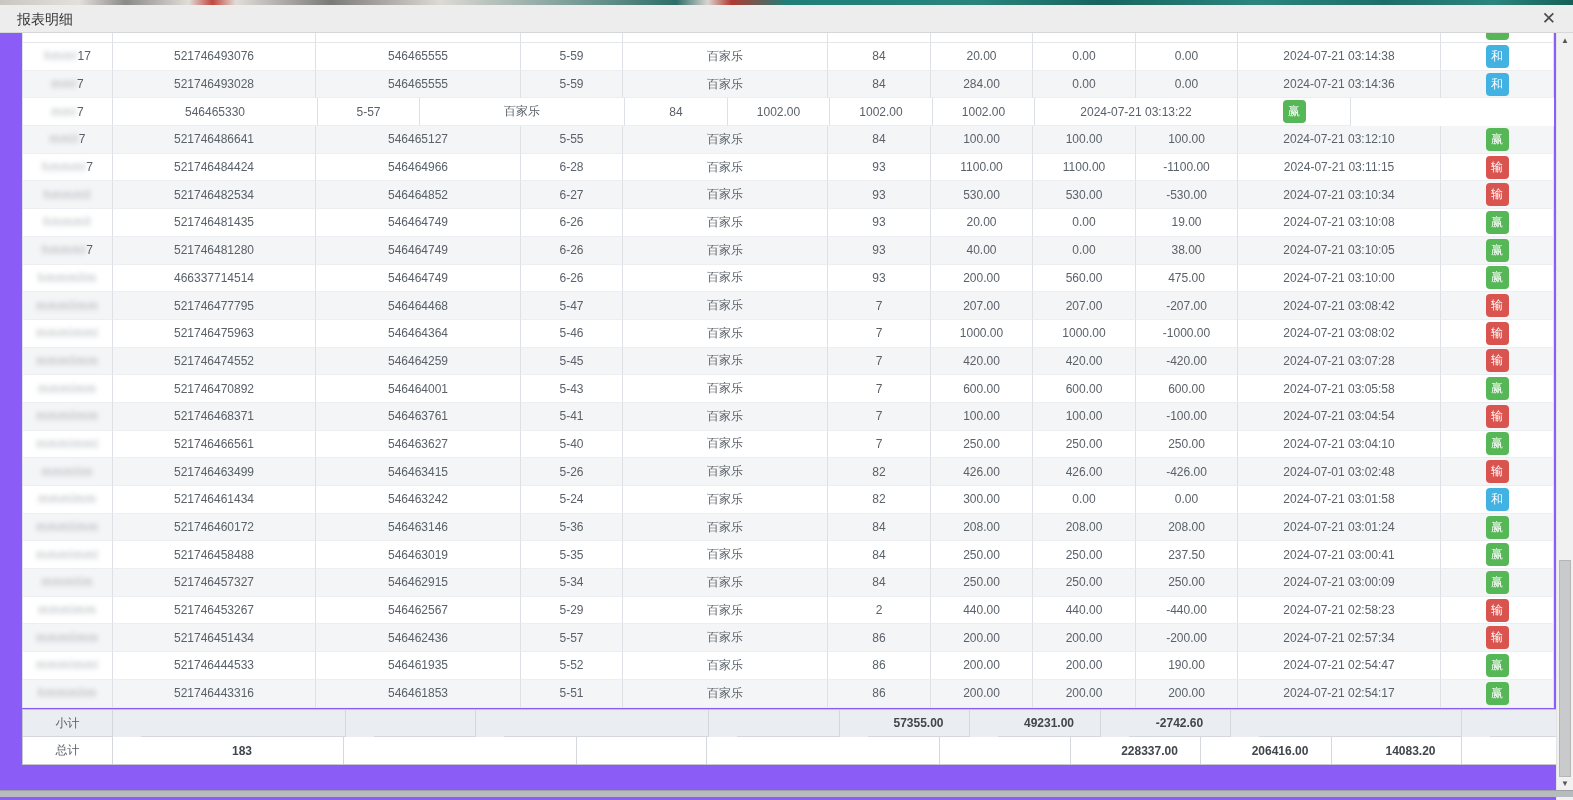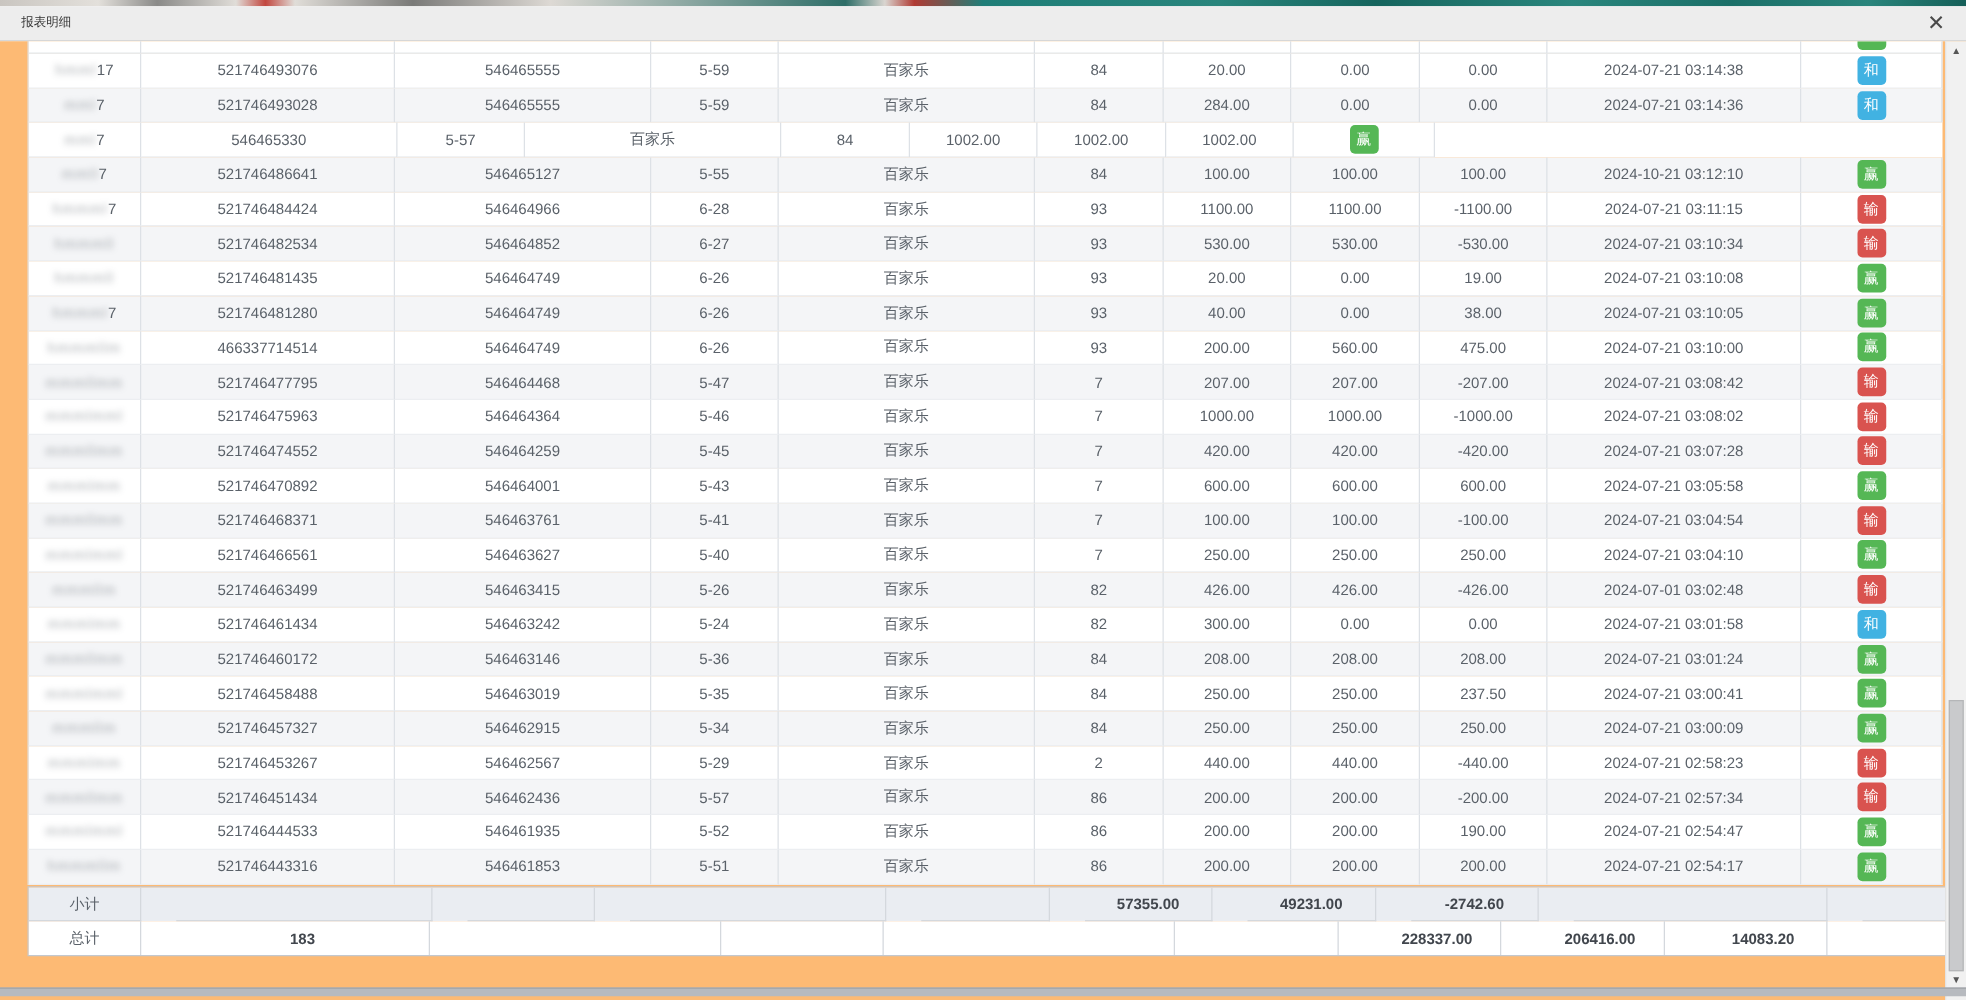--- a/index.html
+++ b/index.html
@@ -13,26 +13,26 @@
     position:absolute;top:0;left:0;width:1573px;height:5px;
     background:linear-gradient(90deg,
       #c9c5c0 0%,#e3e0db 5%,#8a8a88 8%,#e0ddd8 12%,#c2473f 13.5%,#e0ddd8 15%,
       #7a7a78 21%,#ddd9d4 28%,#2e6e68 43%,#d9d5d0 45%,#b03a33 46.5%,#1f7e78 50%,
       #29857c 62%,#16655e 70%,#2a867d 80%,#1b6f68 88%,#2a857c 95%,#155f58 100%);
   }
   .modal-header{
     position:absolute;top:5px;left:0;width:1573px;height:28px;
     background:#ededed;border-bottom:1px solid #d7d7d7;box-sizing:border-box;
   }
-  .modal-title{position:absolute;left:17px;top:6px;font-size:10px;color:#333;text-align:right;}
+  .modal-title{position:absolute;left:17px;top:6px;font-size:14px;color:#333;text-align:right;}
   .close-btn{
     position:absolute;right:17px;top:3px;font-size:17px;color:#4a4a4a;
     cursor:pointer;line-height:22px;
   }
-  .modal-body{position:absolute;top:33px;left:0;width:1573px;height:767px;background:#fdba74;}
+  .modal-body{position:absolute;top:33px;left:0;width:1573px;height:767px;background:#8b5cf6;}
 
   .report-table{position:absolute;left:22px;top:0;border-left:1px solid #dde1e6;}
   .row{display:flex;height:27.7px;background:#fff;}
   .row.alt{background:#f4f5f7;}
   .row.sliver{height:10px;}
   .cell{
     display:flex;align-items:center;justify-content:center;
     border-right:1px solid #dde1e6;border-bottom:1px solid #eceef1;
     box-sizing:border-box;font-size:12px;color:#5a6169;height:100%;
     overflow:hidden;white-space:nowrap;
@@ -152,39 +152,40 @@
           <span class="ublur">mml</span>
           <span>7</span>
         </div>
     <div class="cell c3">546465330</div>
     <div class="cell c4">5-57</div>
     <div class="cell c5">百家乐</div>
     <div class="cell c6">84</div>
     <div class="cell c7">1002.00</div>
     <div class="cell c8">1002.00</div>
     <div class="cell c9">1002.00</div>
+    <div class="cell c10">2024-07-21 03:13:22</div>
     <div class="cell c11">
           <span class="badge" style="background: rgb(85, 183, 85);">赢</span>
         </div>
   </div>
 
   <div class="row alt">
     <div class="cell c1">
           <span class="ublur">mmll</span>
           <span>7</span>
         </div>
     <div class="cell c2">521746486641</div>
     <div class="cell c3">546465127</div>
     <div class="cell c4">5-55</div>
     <div class="cell c5">百家乐</div>
     <div class="cell c6">84</div>
     <div class="cell c7">100.00</div>
     <div class="cell c8">100.00</div>
     <div class="cell c9">100.00</div>
-    <div class="cell c10">2024-10-21 03:12:10</div>
+    <div class="cell c10">2024-07-21 03:12:10</div>
     <div class="cell c11">
           <span class="badge" style="background: rgb(85, 183, 85);">赢</span>
         </div>
   </div>
 
   <div class="row">
     <div class="cell c1">
           <span class="ublur">hmmml</span>
           <span>7</span>
         </div>

